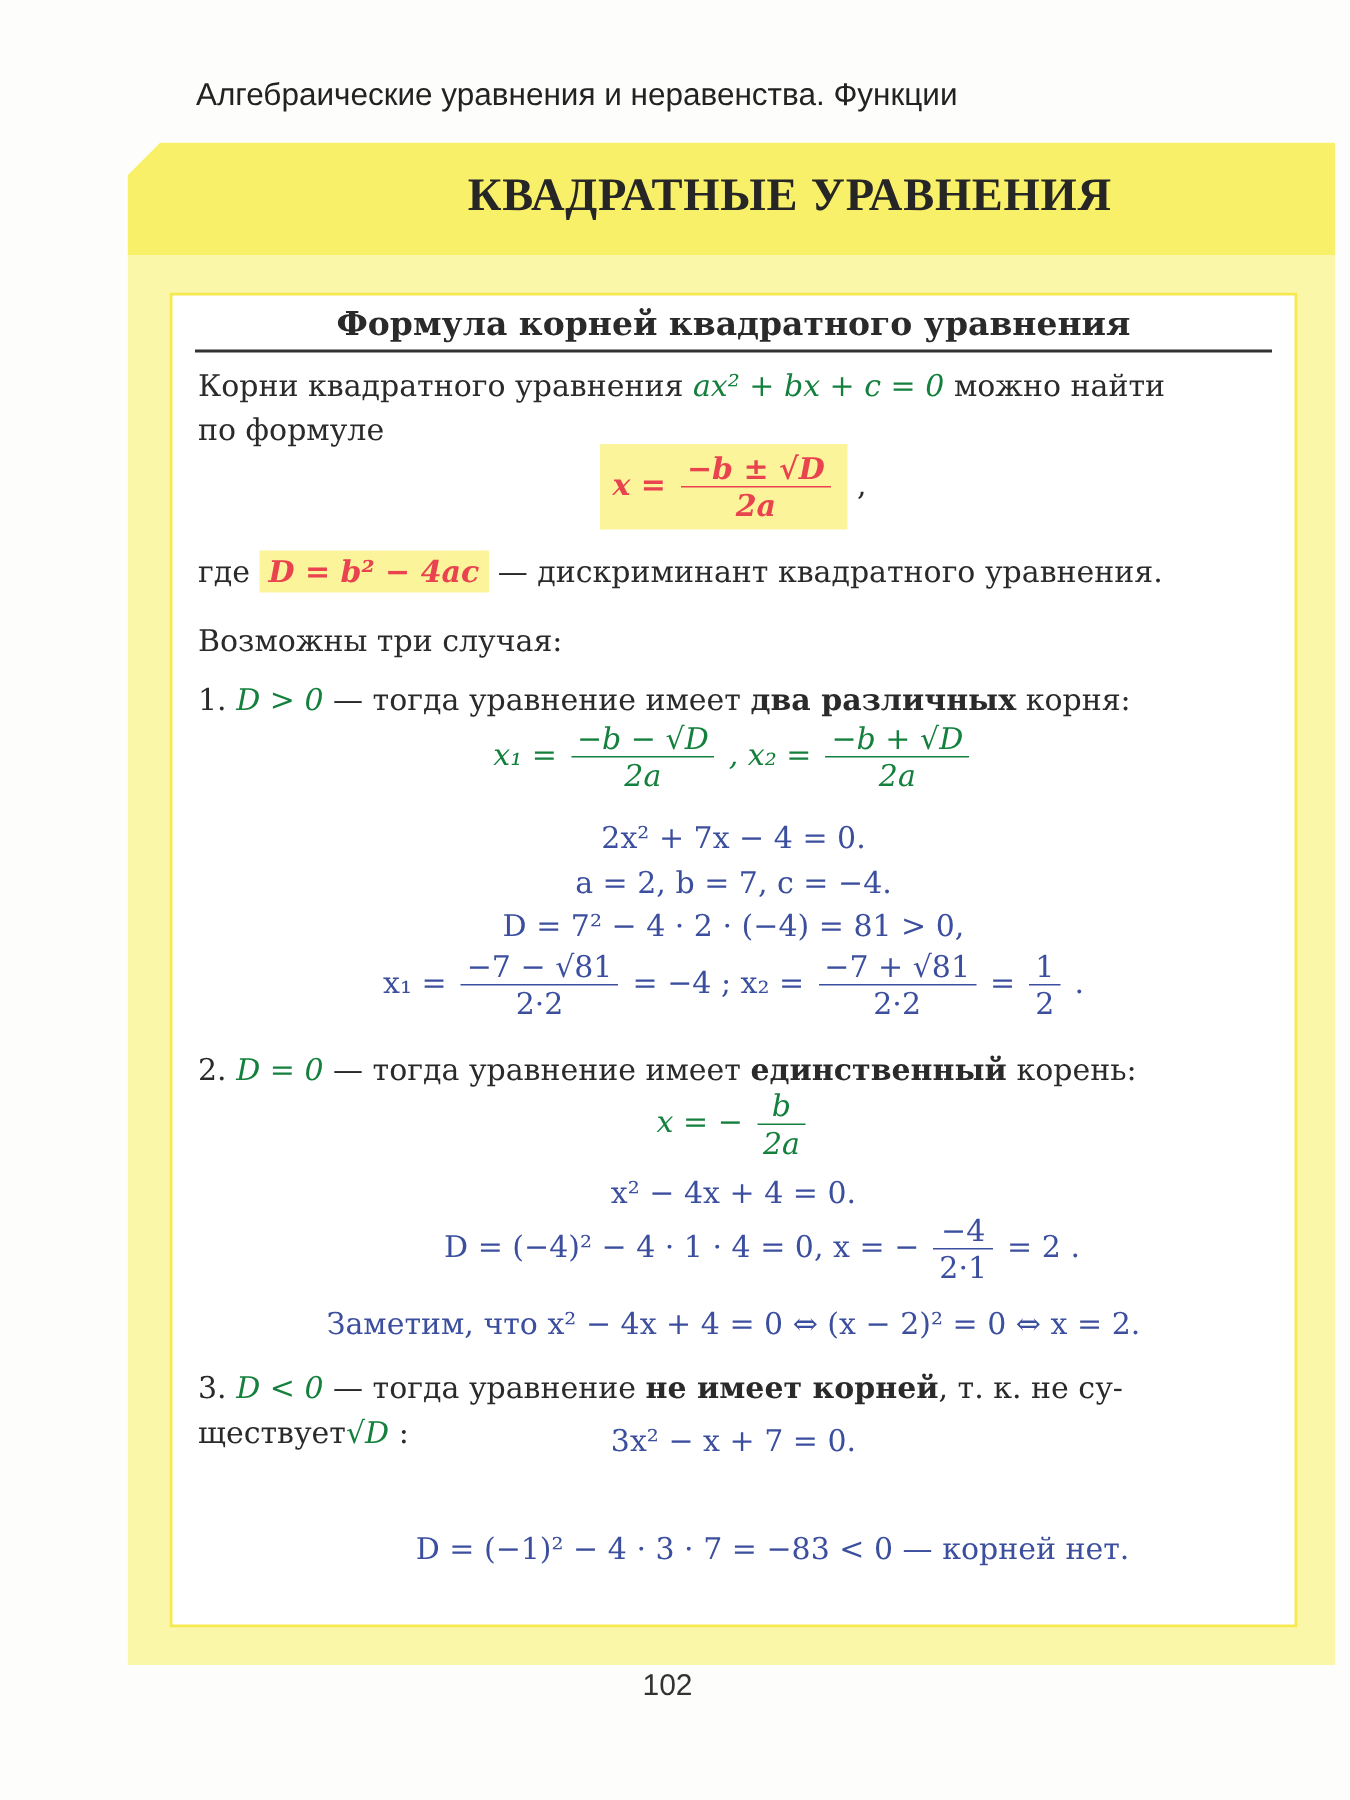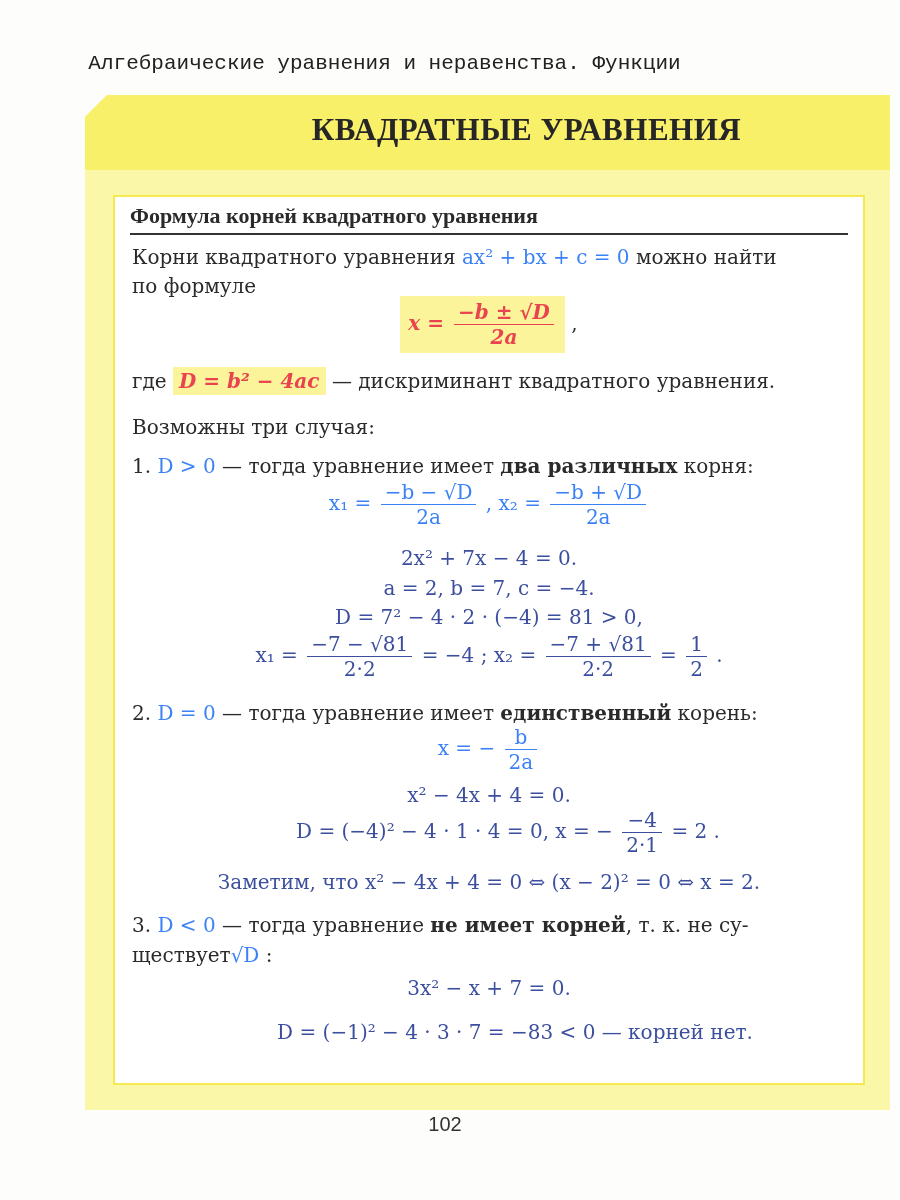--- a/index.html
+++ b/index.html
@@ -1,32 +1,32 @@
 <!DOCTYPE html>
 <html><head>
 <meta charset="utf-8">
 <style>
   html,body{margin:0;padding:0;}
   body{width:900px;height:1200px;background:#fdfdfb;position:relative;overflow:hidden;
        font-family:"DejaVu Serif","Liberation Serif",serif;color:#2a2a2a;}
   .running-head{position:absolute;left:0;width:769px;top:52px;text-align:center;
-       font-family:Liberation Mono, monospace;font-size:21px;color:#222;box-sizing:border-box;}
+       font-family:Liberation Sans, sans-serif;font-size:21px;color:#222;box-sizing:border-box;}
   .band{position:absolute;left:85px;top:95px;width:805px;height:1015px;background:#fbf7a8;
        clip-path:polygon(22px 0,100% 0,100% 100%,0 100%,0 22px);}
   .band-title{position:absolute;left:85px;top:95px;width:805px;height:75px;background:#f9f06a;
        clip-path:polygon(22px 0,100% 0,100% 100%,0 100%,0 22px);}
   .main-title{position:absolute;left:85px;top:112px;width:883px;text-align:center;
        font-family:"Liberation Serif",serif;font-weight:bold;font-size:31px;color:#262626;letter-spacing:0.5px;}
   .box{position:absolute;left:113px;top:195px;width:752px;height:890px;background:#fff;
        border:2px solid #f4ea50;box-sizing:border-box;}
-  .sec-title{position:absolute;left:130px;top:203px;width:718px;text-align:left;font-weight:bold;
-       font-size:22px;color:#2a2a2a;font-family:Liberation Serif, serif;}
+  .sec-title{position:absolute;left:130px;top:203px;width:718px;text-align:center;font-weight:bold;
+       font-size:22px;color:#2a2a2a;}
   .sec-rule{position:absolute;left:130px;top:233px;width:718px;height:2px;background:#333;}
   .p{position:absolute;left:132px;font-size:20px;line-height:28px;color:#2a2a2a;white-space:nowrap;}
-  .red{color:#3b82f6;}
+  .red{color:#15803d;font-style:italic;}
   .redb{color:#e8434f;font-weight:bold;font-style:italic;}
   .blue{color:#3c4f9e;}
   .hl{background:#fcf49a;}
   .c{position:absolute;left:113px;width:752px;text-align:center;font-size:20px;white-space:nowrap;}
   .frac{display:inline-block;vertical-align:middle;text-align:center;margin:0 3px;}
   .frac .num{display:block;border-bottom:1.5px solid currentColor;padding:0 4px;}
   .frac .den{display:block;padding:0 4px;}
   .page-num{position:absolute;left:0;width:800px;top:1113px;text-align:center;
        font-family:"Liberation Sans",sans-serif;font-size:20px;color:#333;padding-left:90px;box-sizing:border-box;}
 </style>
@@ -120,16 +120,16 @@
 <div class="p" style="top:911px;">
   <span>3.</span>
   <span class="red">D &lt; 0</span>
   <span>— тогда уравнение</span>
   <b>не имеет корней</b><span>, т. к. не су-</span>
 </div>
 <div class="p" style="top:941px;">
   <span>ществует</span><span class="red">√D</span>
   <span>:</span>
 </div>
-<div class="c blue" style="top:976px;">3x² − x + 7 = 0.</div>
+<div class="c blue" style="top:948px;">3x² − x + 7 = 0.</div>
 <div class="c blue" style="top:1020px;padding-left:26px;">D = (−1)² − 4 · 3 · 7 = −83 &lt; 0 — корней нет.</div>
 
 <div class="page-num">102</div>
 
 </body></html>

